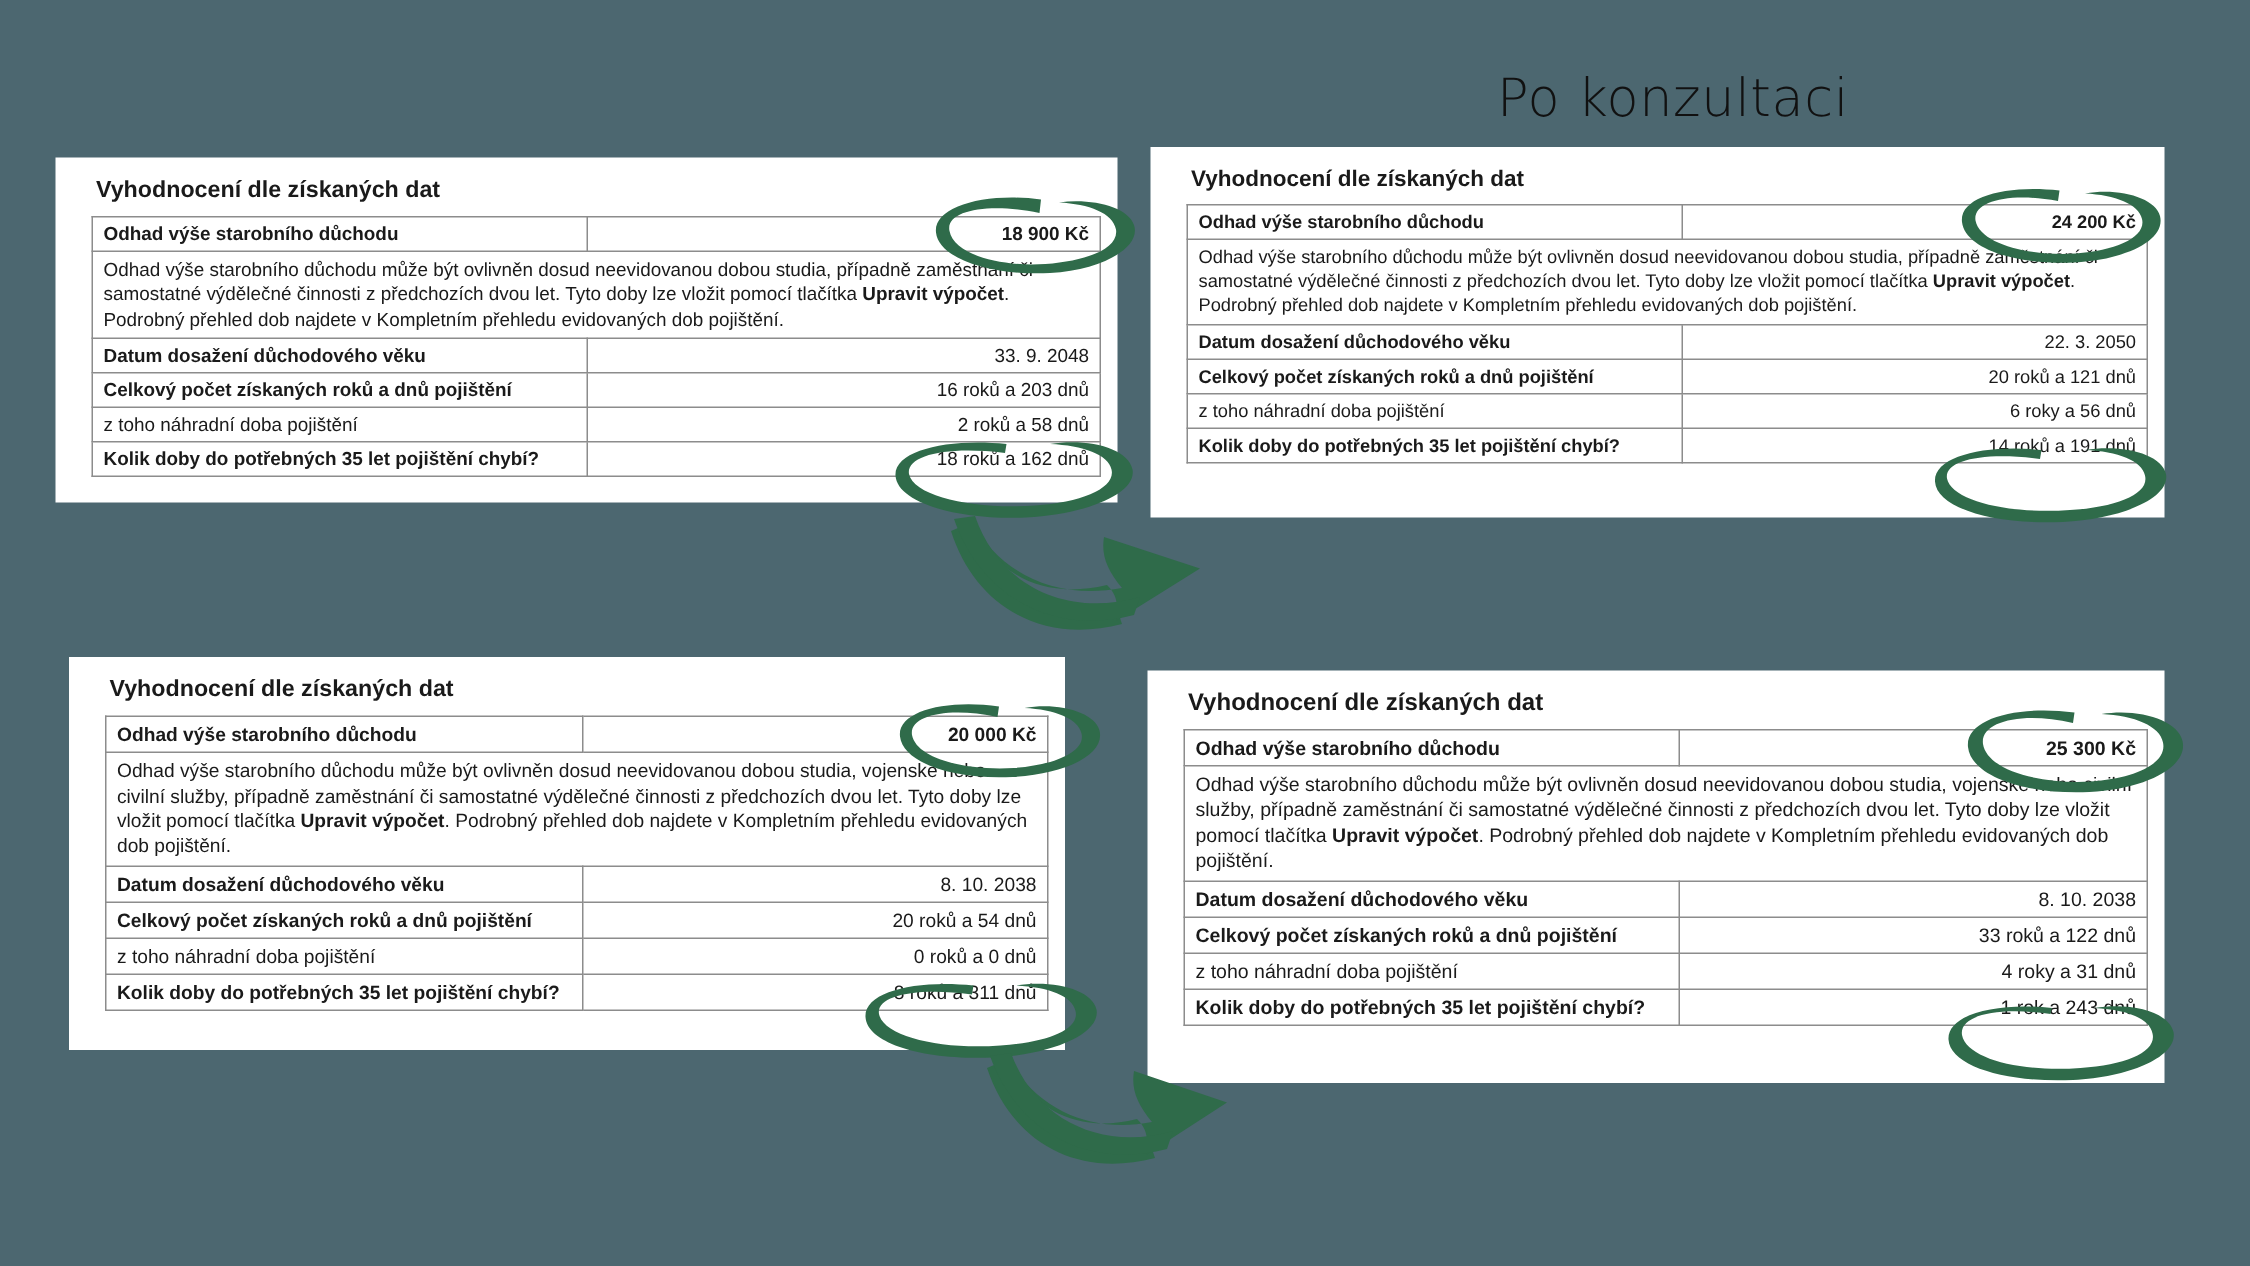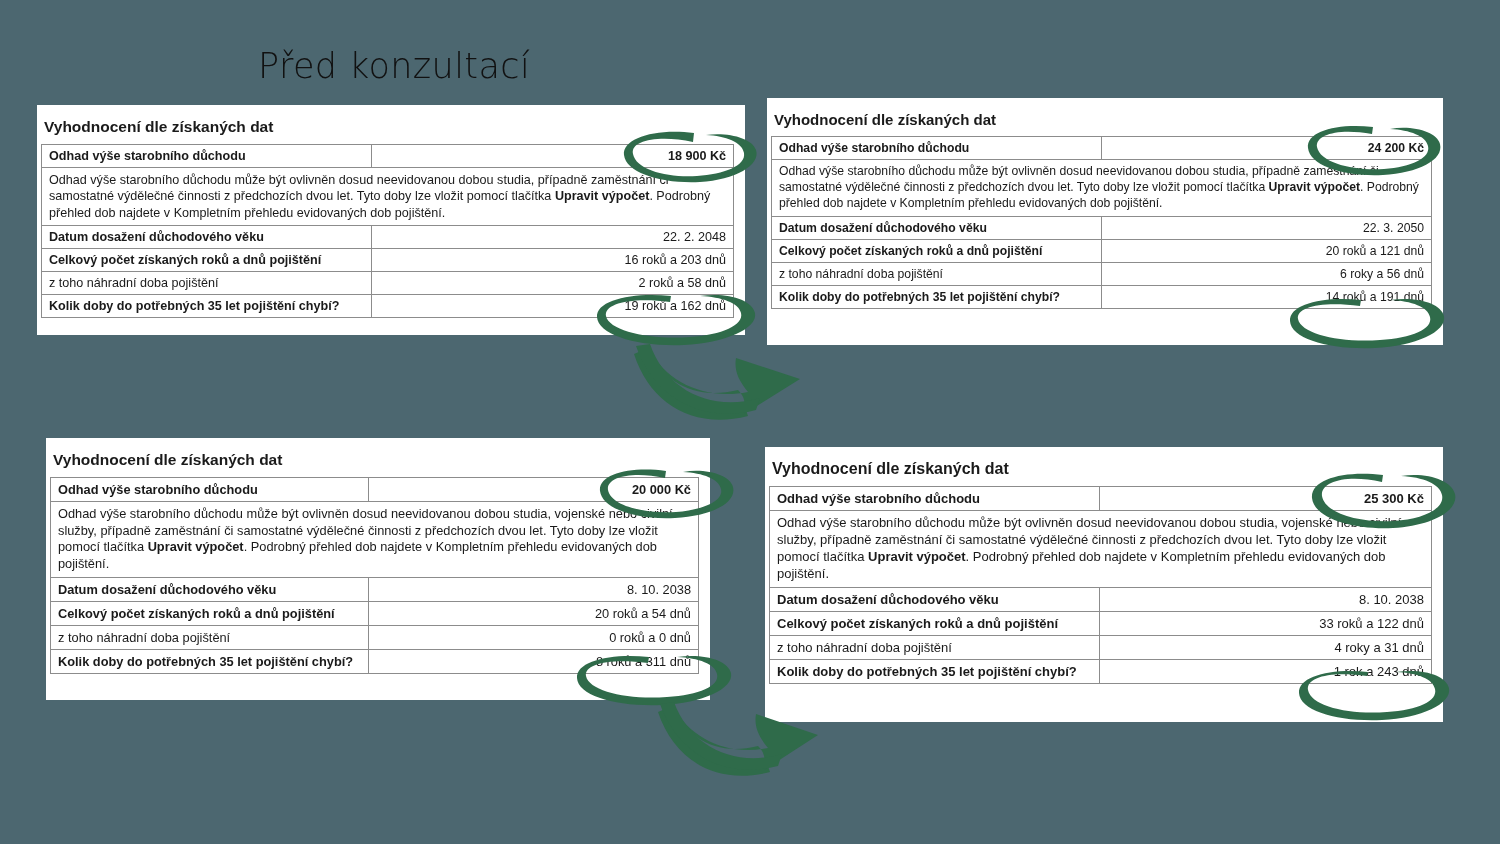--- a/index.html
+++ b/index.html
@@ -32,21 +32,21 @@
     white-space: nowrap;
   }
   #heading-before { left: 258px; top: 46px; }
   #heading-after  { left: 998px; top: 46px; }
 
   
   .card {
     position: absolute;
     background: #ffffff;
     box-sizing: border-box;
-    padding: 11px 11px 11px 4px;
+    padding: 11px 11px 11px 24px;
   }
   .card-title {
     font-family: "Liberation Sans", sans-serif;
     font-weight: bold;
     color: #1a1a1a;
     margin: 2px 0 8px 3px;
   }
 
   table.eval {
     border-collapse: collapse;
@@ -99,53 +99,53 @@
     width: 1500px;
     height: 844px;
     pointer-events: none;
   }
 </style>
 </head>
 <body>
 
 <div class="stage">
 
-  <div id="heading-before" class="section-heading">Před konzultací</div>
-
+
+  <div id="heading-after" class="section-heading">Po konzultaci</div>
 
   <div id="card-tl" class="card">
     <div class="card-title">Vyhodnocení dle získaných dat</div>
     <table class="eval">
       <colgroup>
           <col class="colw">
           <col>
         </colgroup>
       <tbody>
         <tr>
           <td class="lbl">Odhad výše starobního důchodu</td>
           <td class="val-bold">18 900 Kč</td>
         </tr>
         <tr>
           <td class="note" colspan="2"><span>Odhad výše starobního důchodu může být ovlivněn dosud neevidovanou dobou studia, případně zaměstnání či samostatné výdělečné činnosti z předchozích dvou let. Tyto doby lze vložit pomocí tlačítka </span><b>Upravit výpočet</b><span>. Podrobný přehled dob najdete v Kompletním přehledu evidovaných dob pojištění.</span></td>
         </tr>
         <tr>
           <td class="lbl">Datum dosažení důchodového věku</td>
-          <td class="val">22. 2. 2048</td>
+          <td class="val">33. 9. 2048</td>
         </tr>
         <tr>
           <td class="lbl">Celkový počet získaných roků a dnů pojištění</td>
           <td class="val">16 roků a 203 dnů</td>
         </tr>
         <tr>
           <td class="lbl-indent">z toho náhradní doba pojištění</td>
           <td class="val">2 roků a 58 dnů</td>
         </tr>
         <tr>
           <td class="lbl">Kolik doby do potřebných 35 let pojištění chybí?</td>
-          <td class="val">19 roků a 162 dnů</td>
+          <td class="val">18 roků a 162 dnů</td>
         </tr>
       </tbody>
     </table>
   </div>
 
   <div id="card-tr" class="card">
     <div class="card-title">Vyhodnocení dle získaných dat</div>
     <table class="eval">
       <colgroup>
           <col class="colw">

